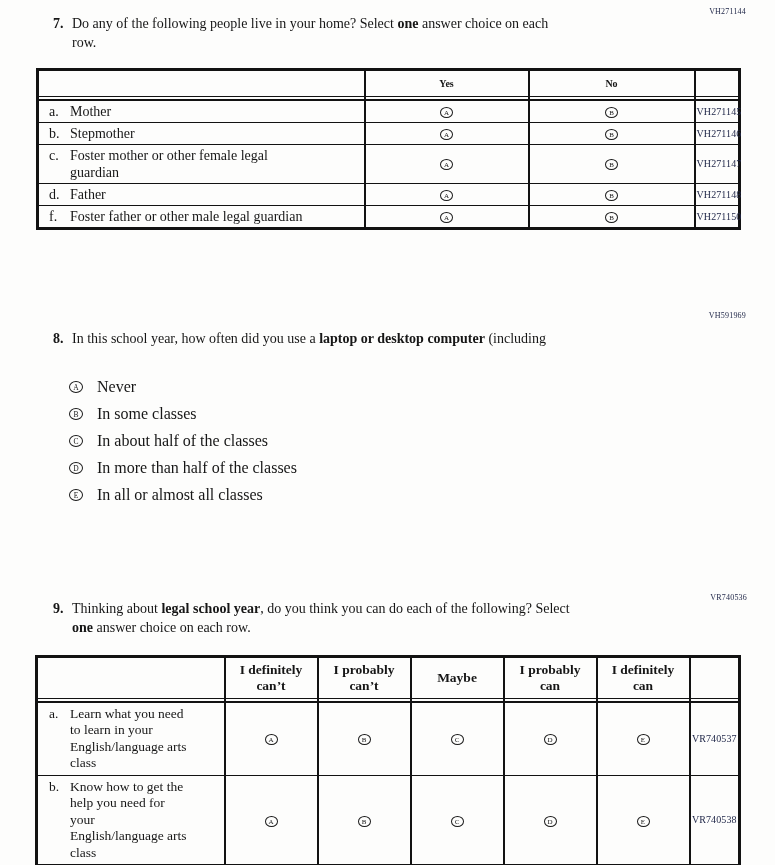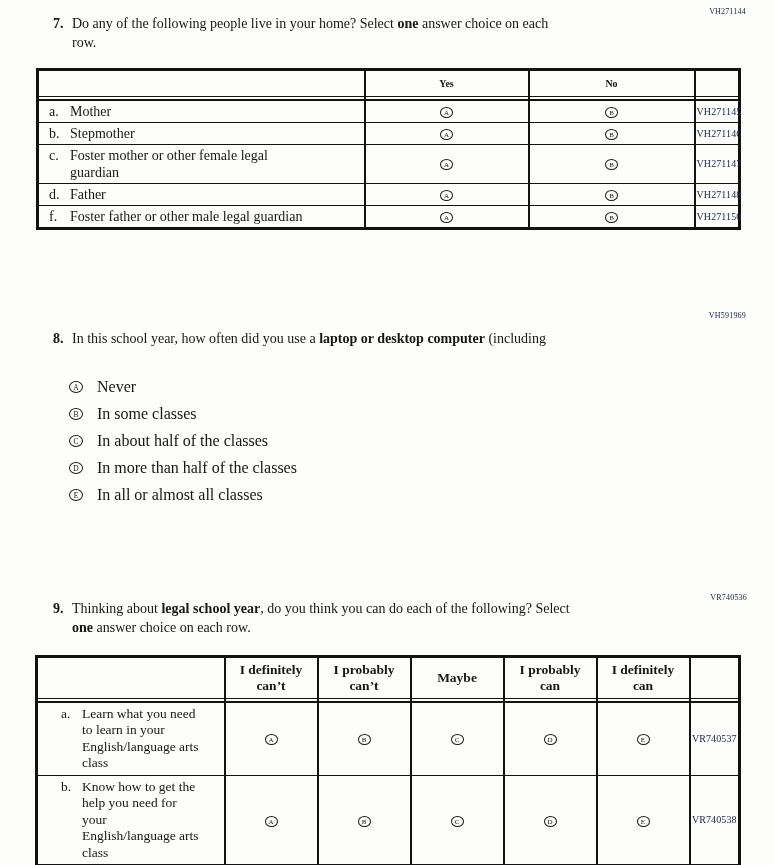--- a/index.html
+++ b/index.html
@@ -55,21 +55,21 @@
   th, td { border-left:2px solid #121212; vertical-align:middle; }
   th:first-child, td:first-child { border-left:none;text-decoration:underline; }
   thead th { font-weight:bold; text-align:center; font-size:10px; }
   tr.rule td { height:3px; padding:0; border-top:1px solid #121212; border-bottom:2px solid #121212; }
   tbody td { border-top:1px solid #121212; }
 
   .lbl { text-align:left; padding:2px 4px 2px 10px; font-size:14px; line-height:17px; }
   .lbl .ltr { display:inline-block; width:21px; vertical-align:top; }
   .lbl .txt { display:inline-block; vertical-align:top; }
   .t7 .lbl .txt { width:240px; }
-  .t9 .lbl { font-size:13.5px; line-height:16.5px; padding:3px 4px 3px 23px; }
+  .t9 .lbl { font-size:13.5px; line-height:16.5px; padding:3px 4px 3px 11px; }
   .t9 .lbl .txt { width:120px; }
   .t9 thead th { font-size:13.5px; line-height:16px; padding:2px 6px; }
 
   .opt-cell { text-align:center; }
   .codecell {
     font-size:10px;
     color:#22294a;
     text-align:center;
     padding:0 1px;
     letter-spacing:0.1px;

